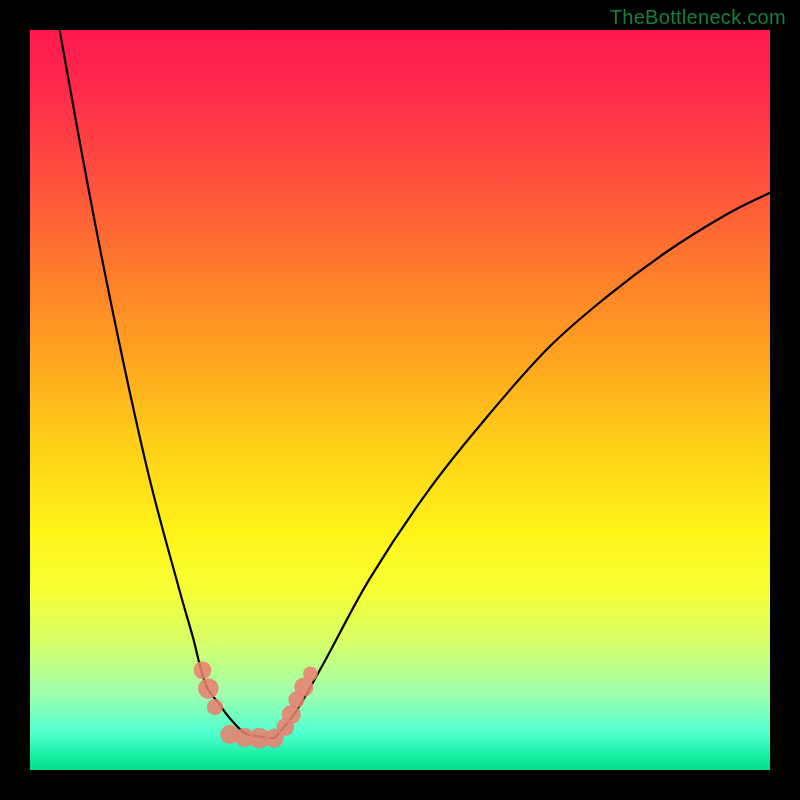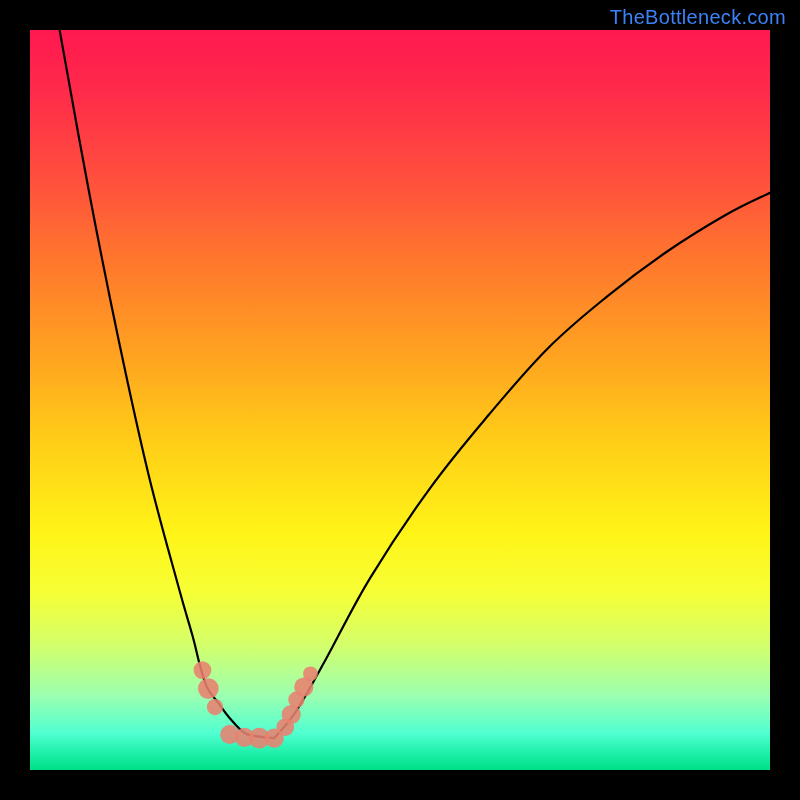--- a/index.html
+++ b/index.html
@@ -14,21 +14,21 @@
   .stage {
     position: relative;
     width: 800px;
     height: 800px;
     background: #000;
   }
   .watermark {
     position: absolute;
     top: 6px;
     right: 14px;
-    color: #3b82f6;
+    color: #15803d;
     font-size: 20px;
     font-weight: 500;
     letter-spacing: 0.3px;
     z-index: 10;
   }
   .plot-area {
     position: absolute;
     left: 30px;
     top: 30px;
     width: 740px;

